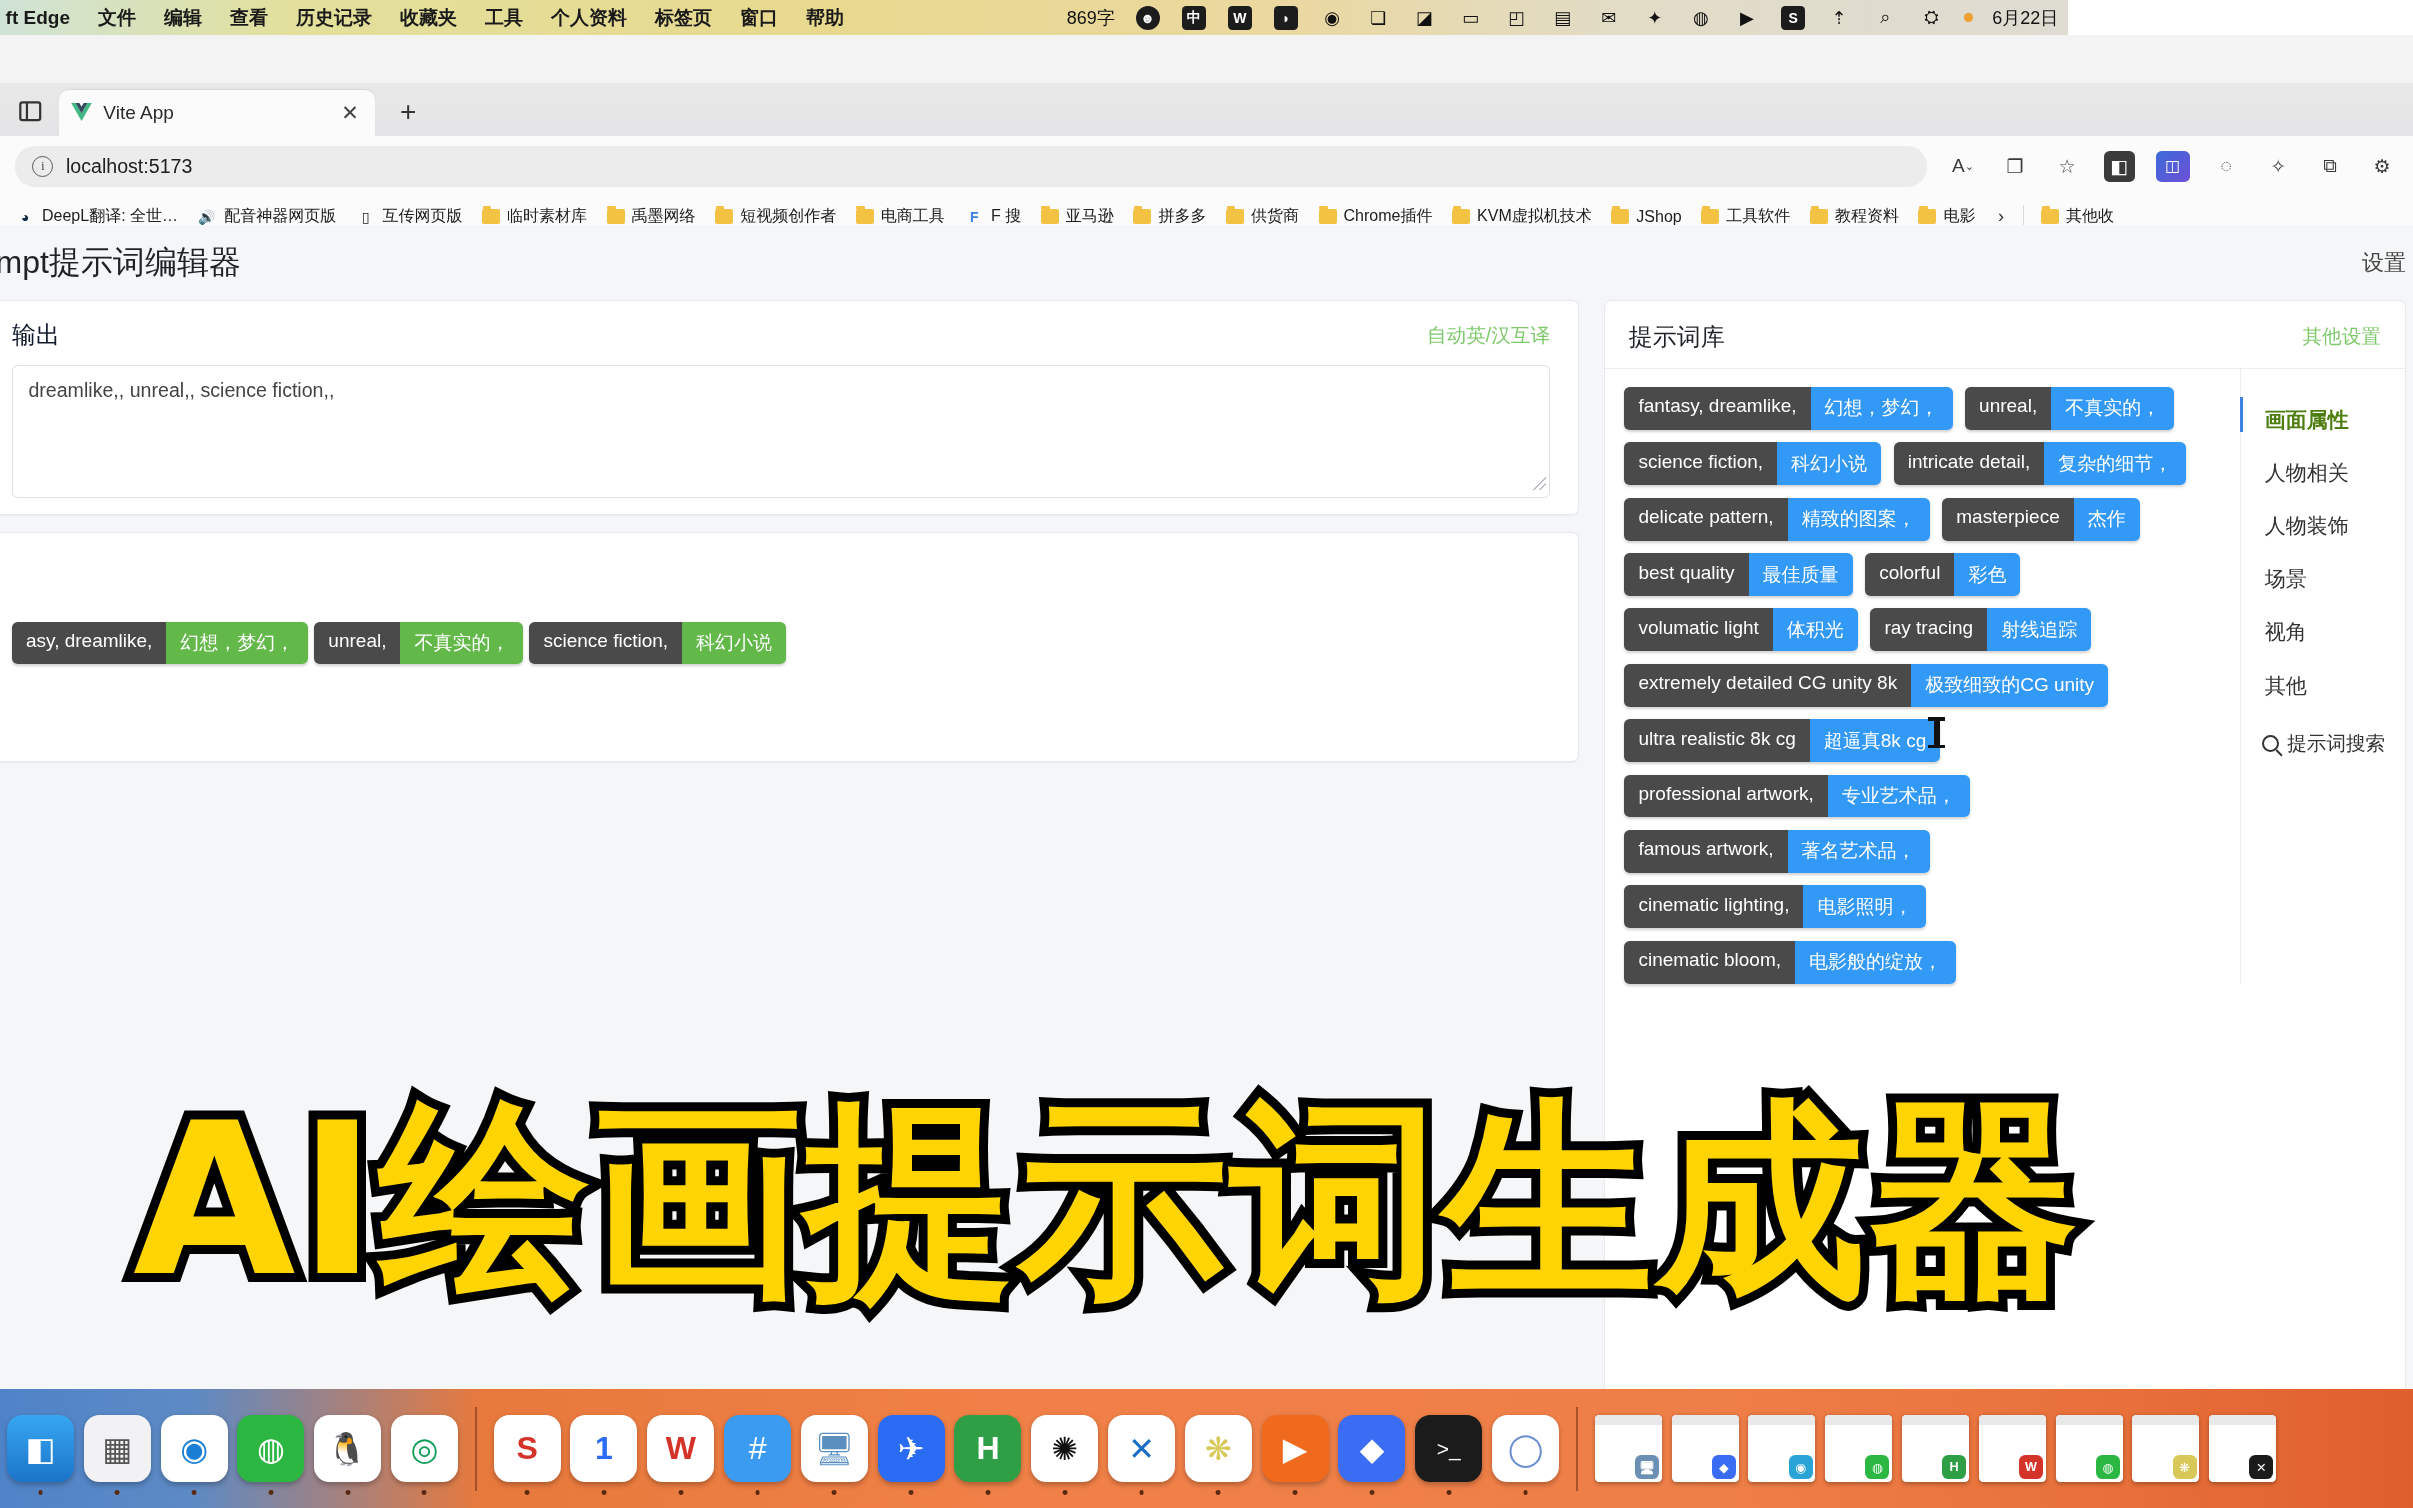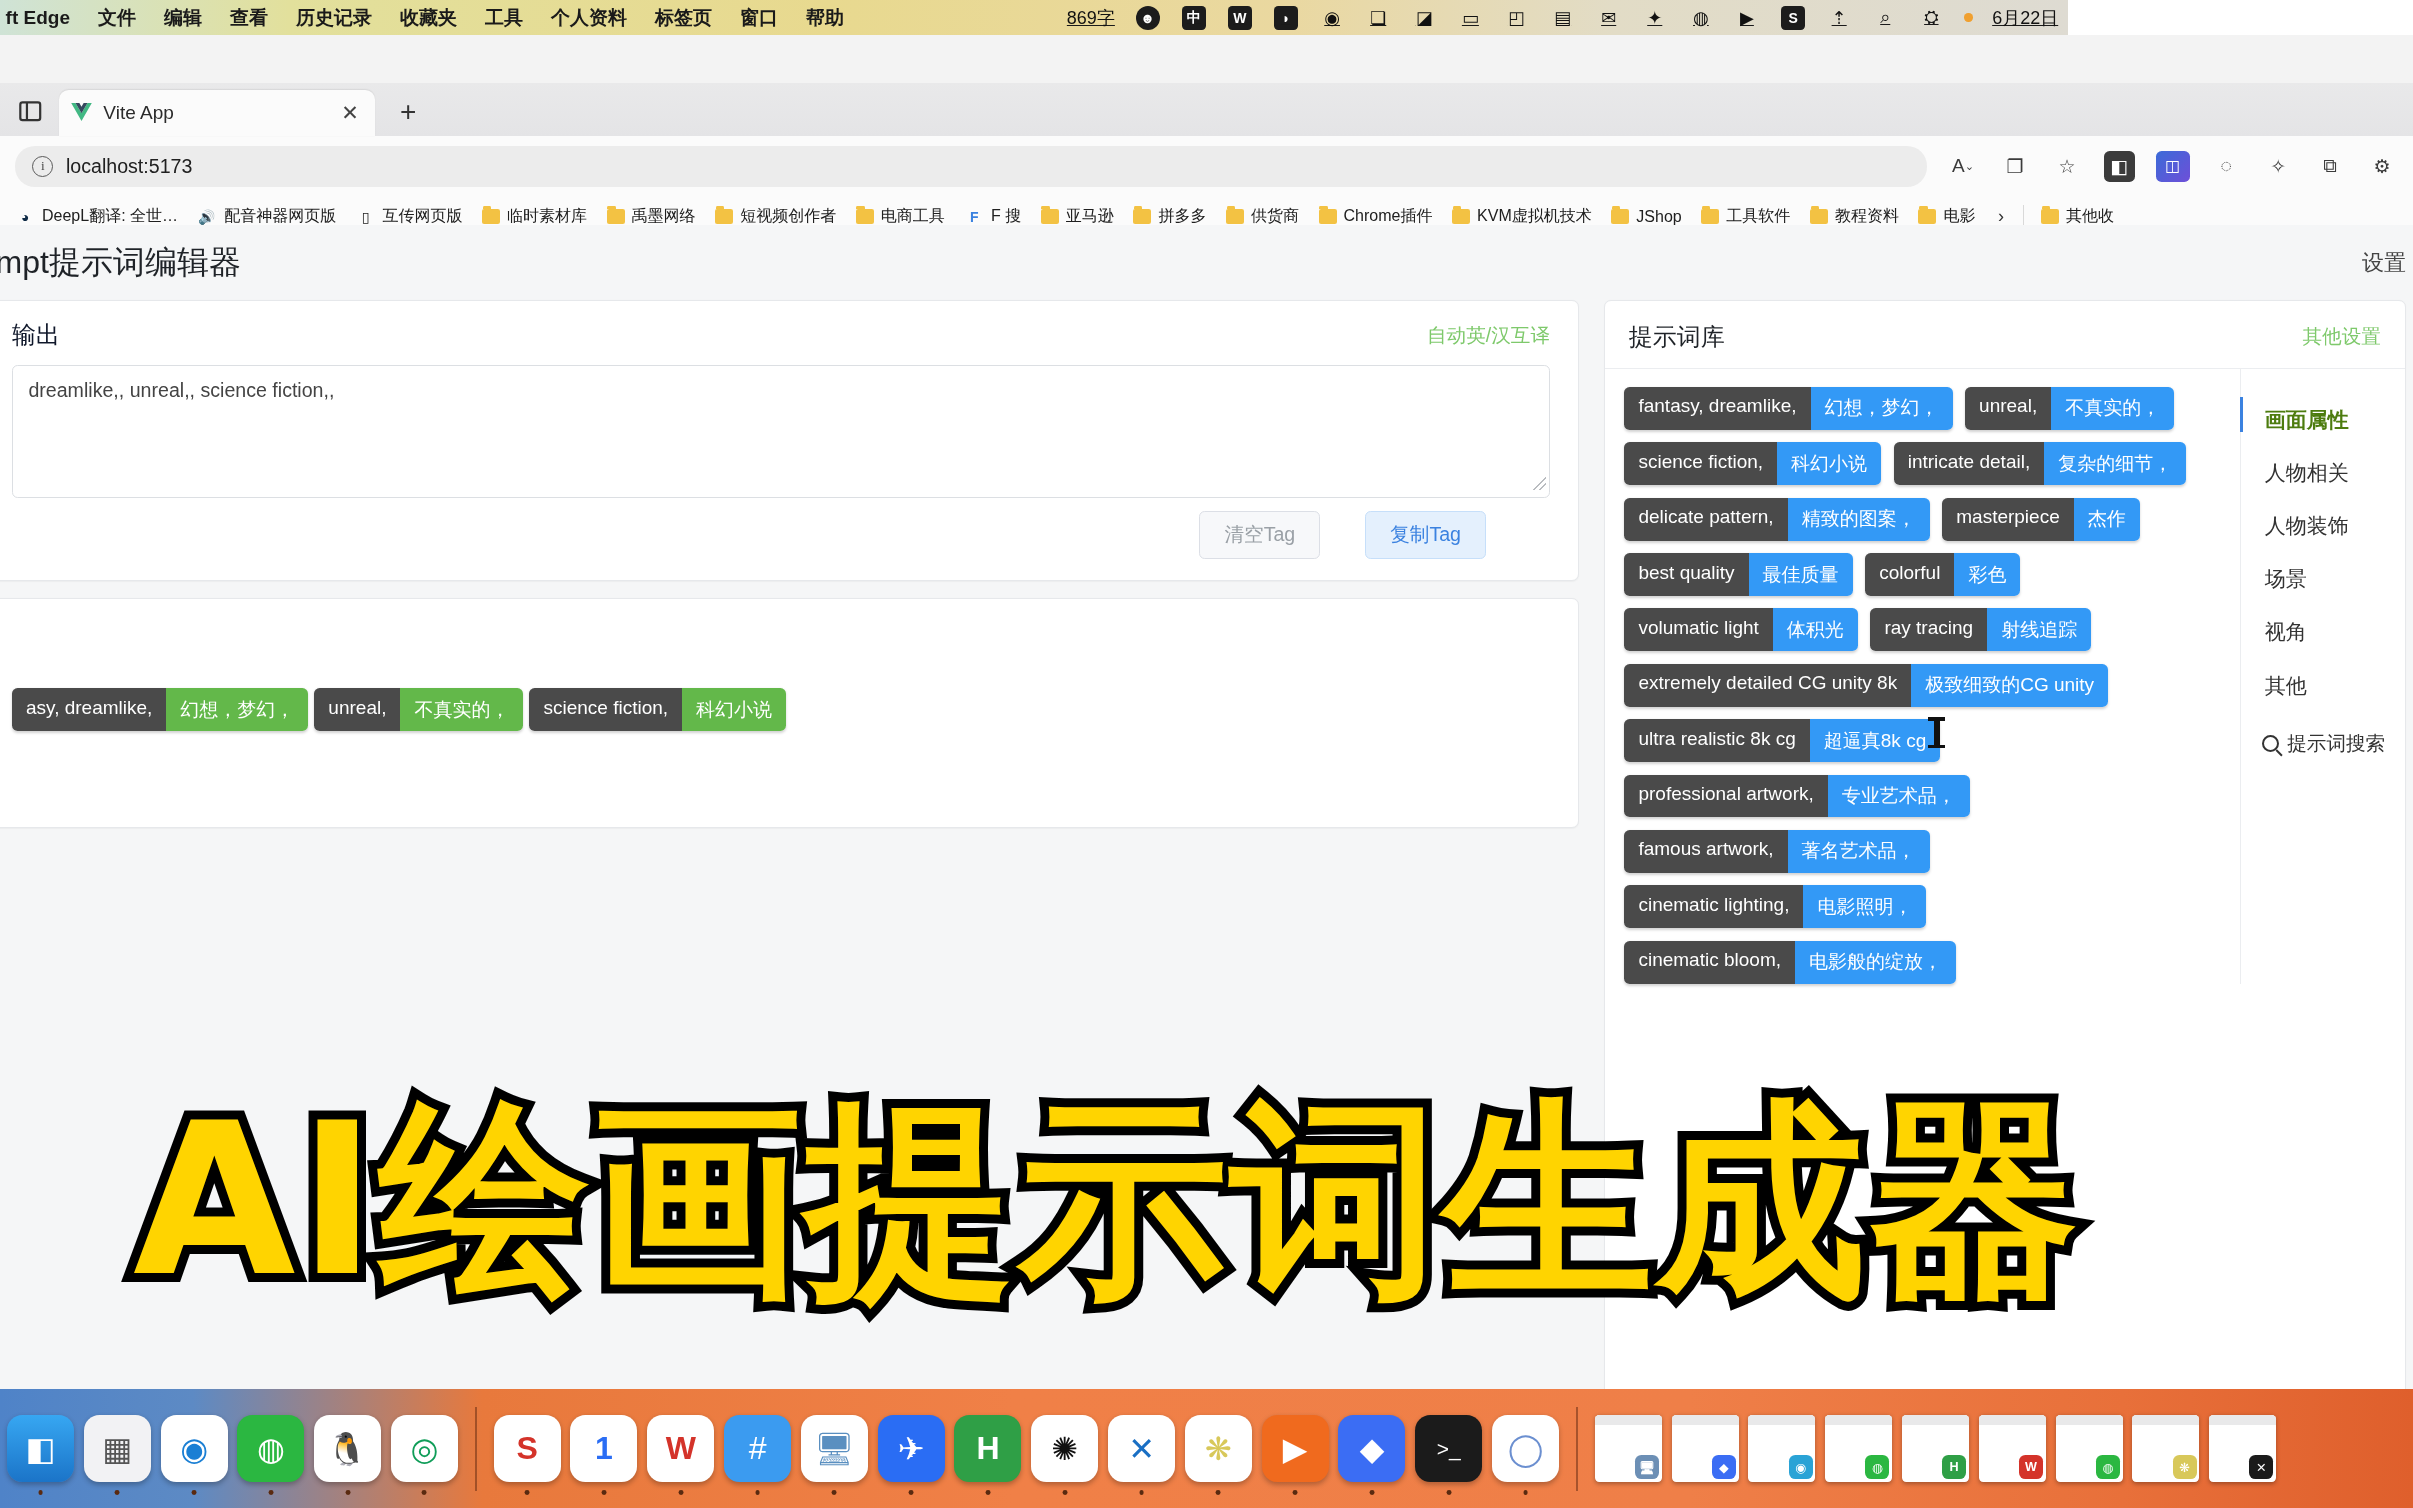--- a/index.html
+++ b/index.html
@@ -10,21 +10,21 @@
   }
 
   
   .menubar {
     position: absolute; top: 0; left: 0; width: 2068px; height: 35px;
     background: linear-gradient(90deg,#cfe3d6 0%, #e2e09c 14%, #e8d98f 40%, #ead8a0 62%, #e2dcc6 78%, #dedbd2 100%);
     display: flex; align-items: center; font-size: 19px; color: #1a1a1a;
   }
   .mb-left { display: flex; align-items: center; gap: 28px; padding-left: 5.6px; font-weight: bold; }
   .mb-left .mi { font-weight: 600; white-space: nowrap; }
-  .mb-right { margin-left: auto; display: flex; align-items: center; gap: 19.6px; padding-right: 9.8px; text-decoration: underline; }
+  .mb-right { margin-left: auto; display: flex; align-items: center; gap: 19.6px; padding-right: 9.8px; }
   .mb-right .si {
     width: 26.5px; height: 26.5px; display: flex; align-items: center; justify-content: center;
     font-size: 18px; color: #111;
   }
   .glyph-box { width: 24px; height: 24px; background:#1c1c1c; color:#fff; border-radius:4.2px;
      display:flex; align-items:center; justify-content:center; font-size:14px; font-weight:bold;}
   .mb-time { font-size: 18px; white-space: nowrap; color:#111; }
   .dot-orange { width:8.4px;height:8.4px;border-radius:50%;background:#f0a030; }
 
   
@@ -319,24 +319,20 @@
     <div class="columns">
       <div class="col-left">
 
         <div class="card out-card">
           <div class="out-head">
             <span class="out-label">输出</span>
             <span class="link-green">自动英/汉互译</span>
           </div>
           <div class="textarea" title="输出的提示词将显示在这里"> dreamlike,, unreal,, science fiction,,</div>
           <div class="ta-grip" style="position:relative;margin-top:-18px;margin-left:auto;"></div>
-          <div class="btn-row">
-            <button class="btn btn-default">清空Tag</button>
-            <button class="btn btn-primary">复制Tag</button>
-          </div>
         </div>
 
         <div class="card tags-card">
           <div class="sel-row">
             <span class="tag green">
               <span class="en">asy, dreamlike,</span>
               <span class="zh">幻想，梦幻，</span>
             </span>
             <span class="tag green">
               <span class="en">unreal,</span>

